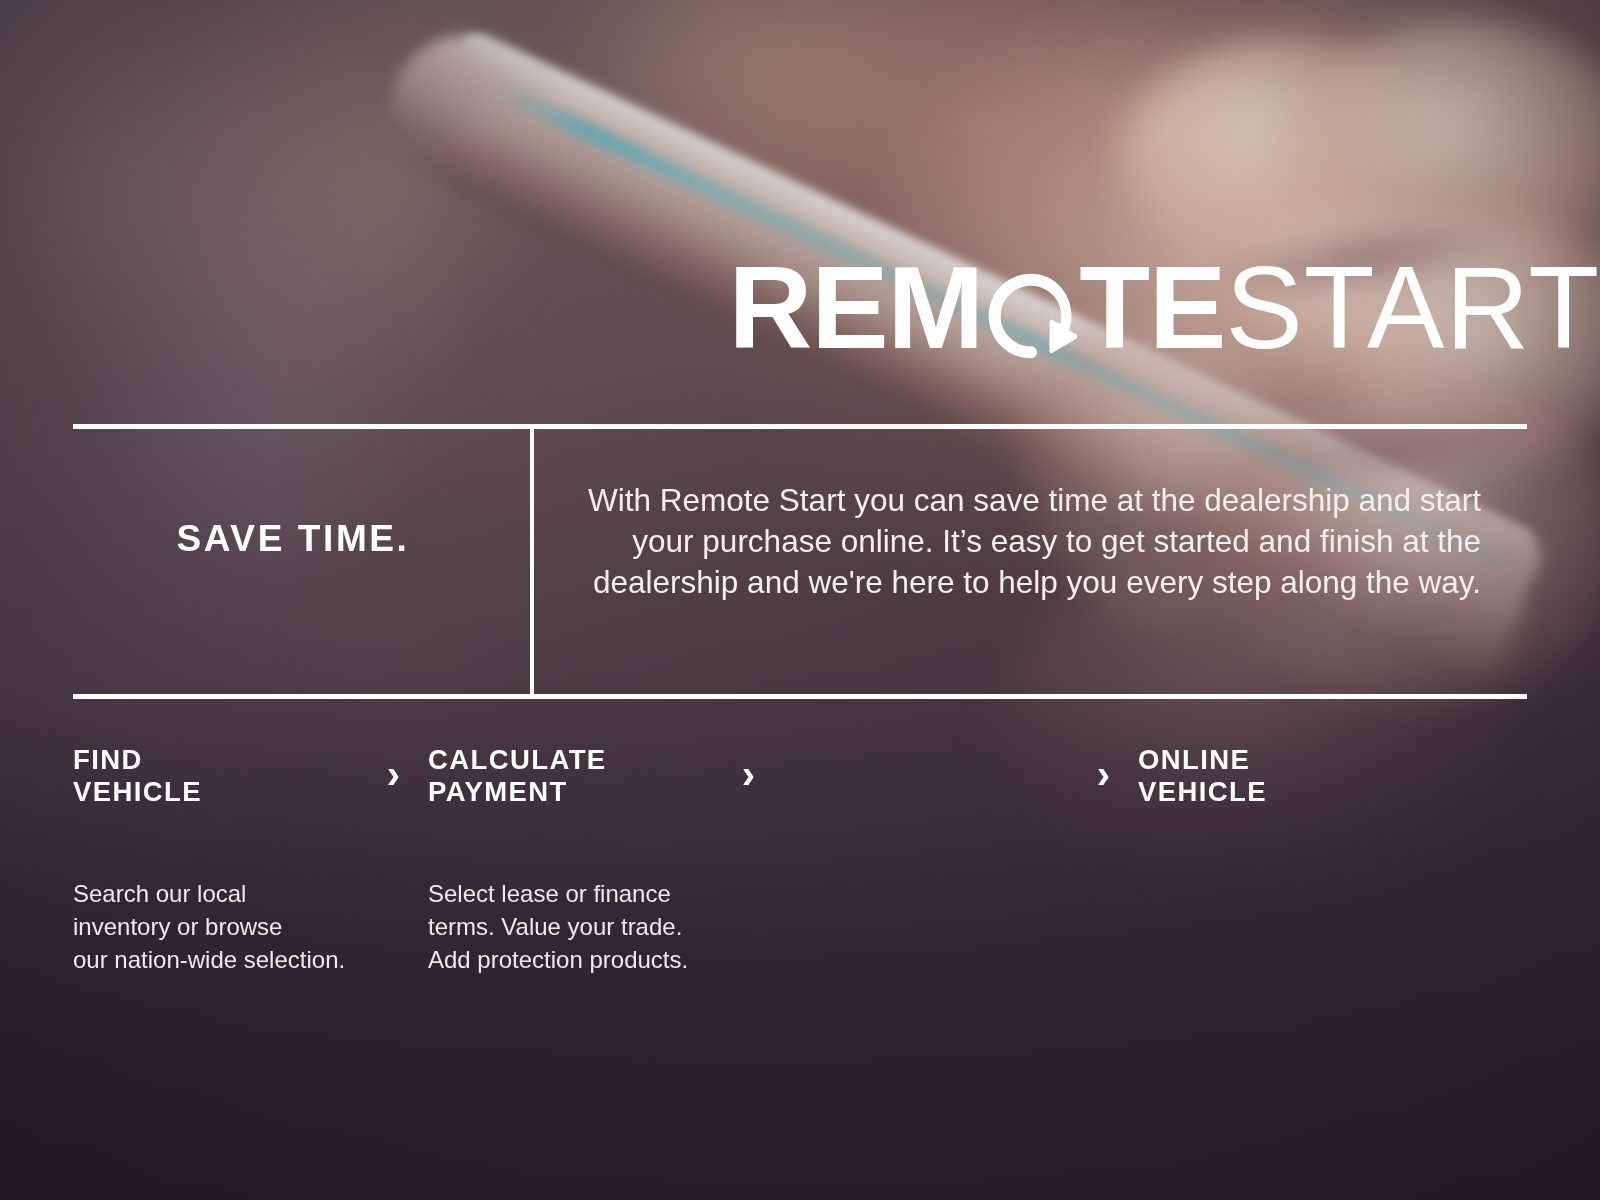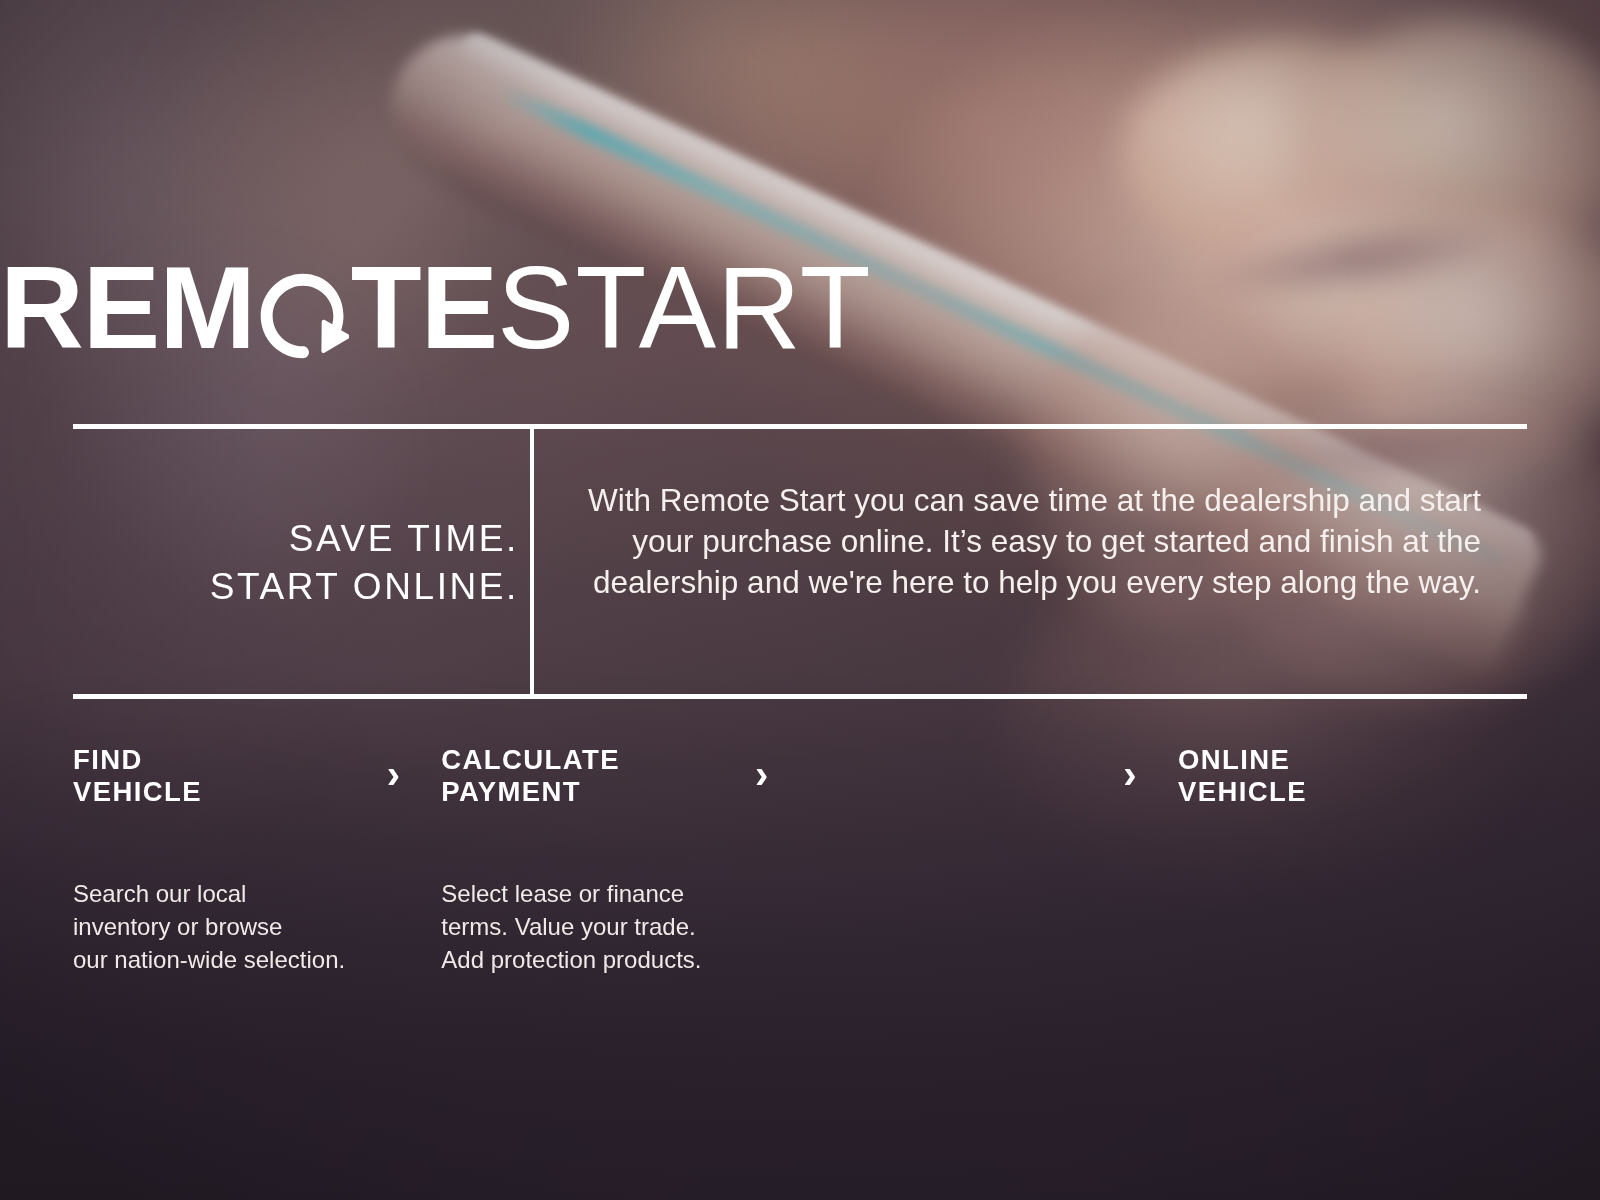--- a/index.html
+++ b/index.html
@@ -136,21 +136,21 @@
   .bg-vignette {
     background:radial-gradient(ellipse 1250px 900px at 52% 38%, rgba(0,0,0,0) 45%, rgba(30,22,32,0.28) 78%, rgba(26,20,28,0.55) 100%);
   }
 
   
   #content { position:absolute; inset:0; }
 
   
   .logo {
     position:absolute; left:0; top:250px; width:1600px;
-    text-align:left;
+    text-align:right;
     white-space:nowrap;
     line-height:1;
     color:#ffffff;
     font-size:116px;
   }
   .logo-bold {
     font-weight:bold;
     letter-spacing:-1px;
     font-stretch:condensed;
   }
@@ -173,43 +173,43 @@
     position:absolute;
     background:#ffffff;
   }
   .rule-top    { left:73px;  top:424px; width:1454px; height:5px; }
   .rule-bottom { left:73px;  top:694px; width:1454px; height:5px; }
   .rule-vert   { left:530px; top:424px; width:4px;    height:275px; }
 
   
   .headline {
     position:absolute;
-    left:79px; top:515px; width:440px;
-    text-align:right;
+    left:73px; top:515px; width:440px;
+    text-align:center;
     color:#ffffff;
     font-size:37px;
-    font-weight:normal;
+    font-weight:bold;
     letter-spacing:2.6px;
     line-height:1.30;
   }
 
   
   .lede {
     position:absolute;
     left:581px; top:480px; width:900px;
     color:#f5f0ee;
     font-size:31.5px;
     font-weight:300;
     line-height:1.30;
     text-align:right;
   }
 
   
   .steps { position:absolute; left:73px; top:744px; width:1460px; }
-  .step-row { display:flex;justify-content:space-between; }
+  .step-row { display:flex; }
   .step { width:355px; position:relative; }
   .step-title {
     color:#ffffff;
     font-size:27.5px;
     font-weight:bold;
     letter-spacing:1.4px;
     line-height:1.18;
     white-space:pre-line;
   }
   .step-desc {
@@ -268,21 +268,20 @@
             <path fill="#ffffff" d="M50 4C24.6 4 4 24.6 4 50c0 25.4 20.6 46 46 46 3.6 0 6.5-2.9 6.5-6.5S53.6 83 50 83c-18.2 0-33-14.8-33-33s14.8-33 33-33 33 14.8 33 33c0 3.1-.4 6.1-1.2 9l-8.1-4.7c-1.5-.9-3.4.2-3.4 1.9l-.3 31.8c0 1.7 1.8 2.8 3.3 2L100 74.3c1.5-.8 1.5-3 .1-3.9l-8.6-5c1.6-4.9 2.5-10.1 2.5-15.4C94 24.6 75.4 4 50 4z"></path>
           </svg></span><span class="logo-bold">TE</span><span class="logo-light">START</span>
     </div>
 
     <div class="rule rule-top"></div>
     <div class="rule rule-bottom"></div>
     <div class="rule rule-vert"></div>
 
     <div class="headline">
       <div>SAVE TIME.</div>
-      <div>START ONLINE.</div>
     </div>
 
     <div class="lede">With Remote Start you can save time at the dealership and start your purchase online. It’s easy to get started and finish at the dealership and we're here to help you every step along the way.</div>
 
     <div class="steps">
       <div class="step-row">
 
         <div class="step">
           <div class="step-title">FIND
 VEHICLE</div>

